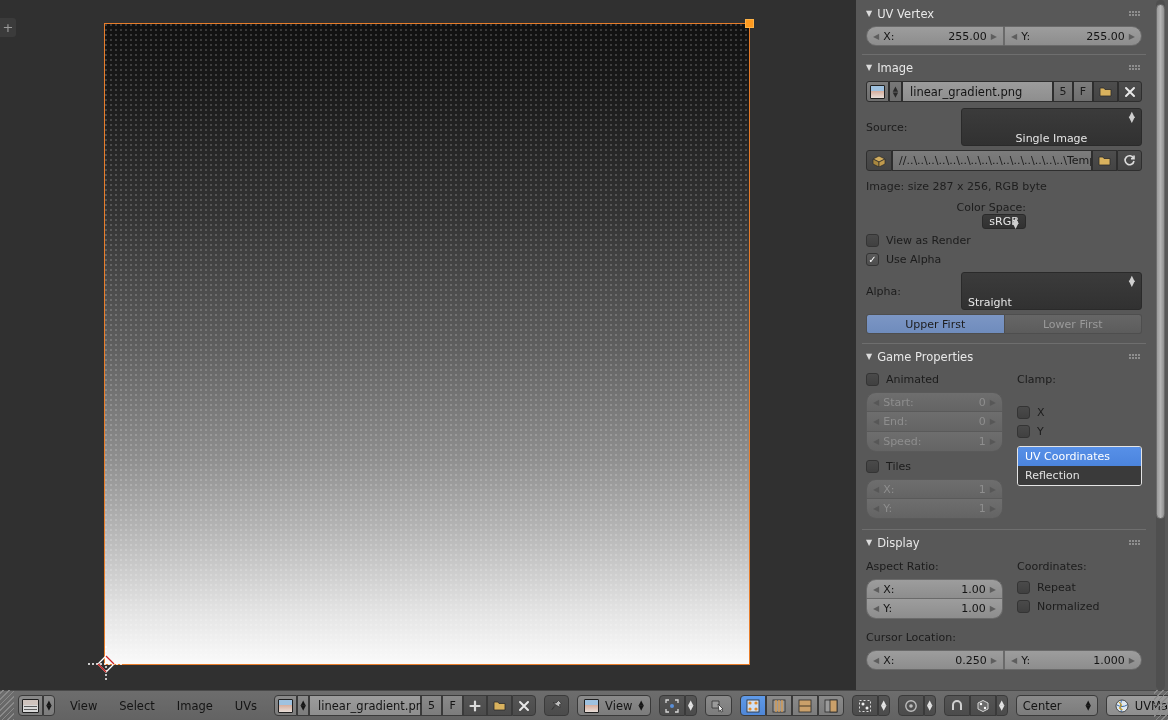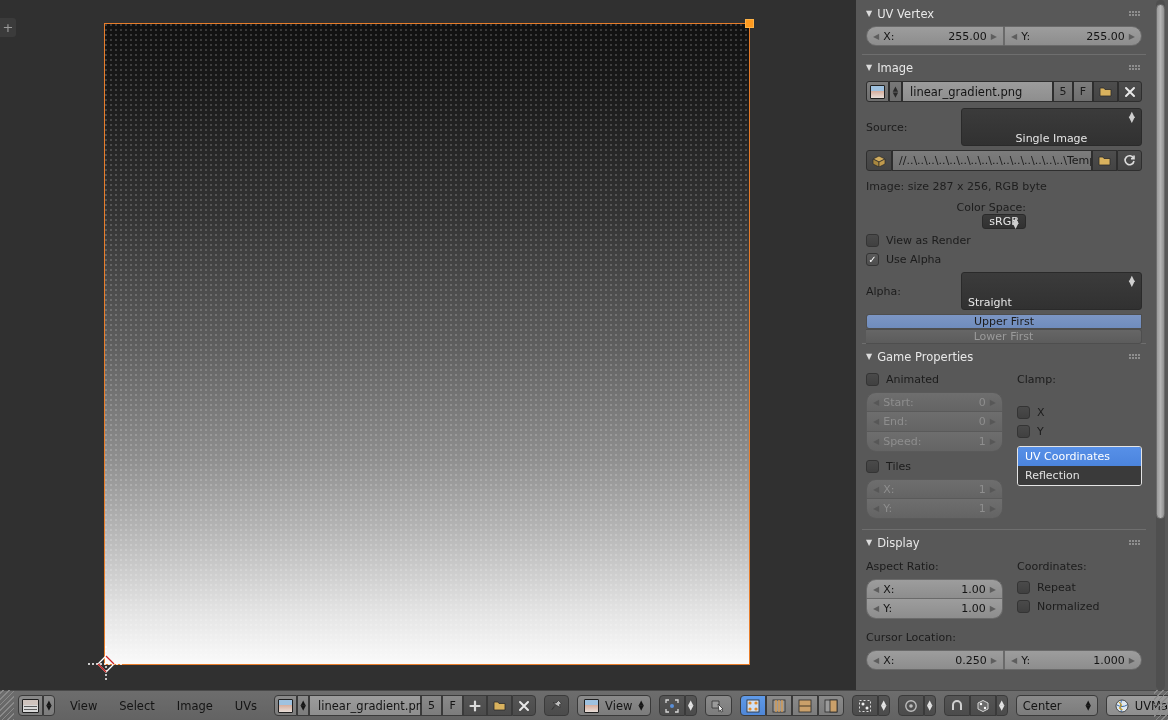--- a/index.html
+++ b/index.html
@@ -387,21 +387,21 @@
           <div class="dropdown" style="flex:1;">
             <span>Straight</span>
             <span class="updown">
                 <span>▲</span>
                 <span>▼</span>
               </span>
           </div>
         </div>
 
 
-        <div class="toggle-pair" style="margin-top:2px;flex-direction:column;">
+        <div class="toggle-pair" style="margin-top:2px;">
           <div class="tgl left sel">
             <span>Upper First</span>
           </div>
           <div class="tgl right unsel">
             <span>Lower First</span>
           </div>
         </div>
       </div>
 
       <div class="sep" style="margin:9px 6px 2px 6px;"></div>

